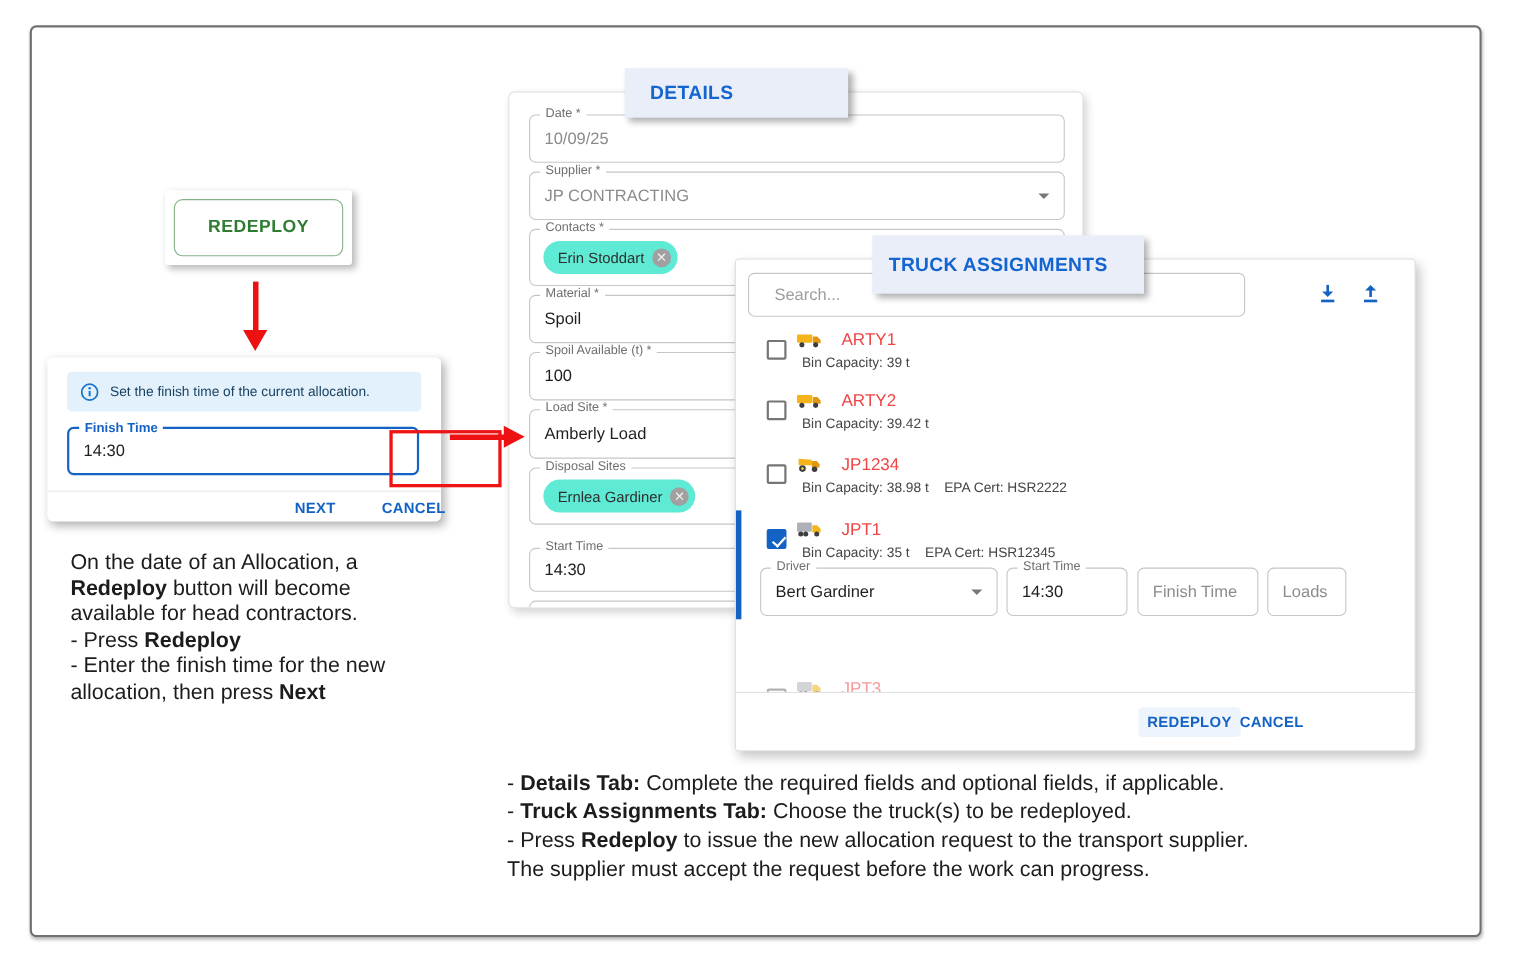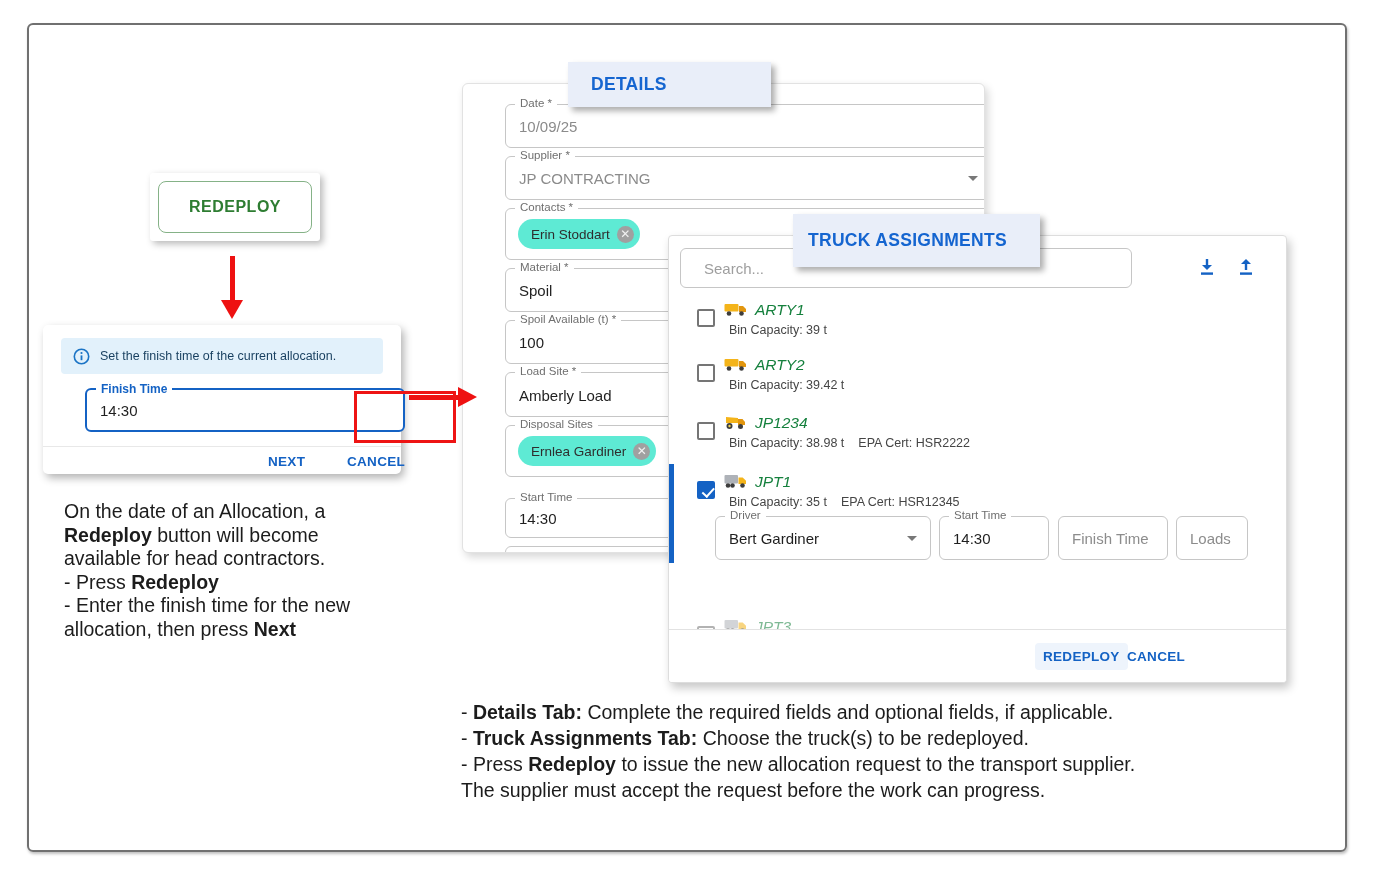--- a/index.html
+++ b/index.html
@@ -1,21 +1,21 @@
 <!DOCTYPE html>
 <html><head>
 <meta charset="utf-8">
 <style>
   html,body{margin:0;padding:0;background:#fff;}
   *{box-sizing:border-box;font-family:"Liberation Sans",sans-serif;}
   #canvas{position:relative;width:1376px;height:874px;background:#fff;overflow:hidden;}
   .frame{position:absolute;left:27px;top:23px;width:1320px;height:829px;border:2px solid #707070;border-radius:6px;box-shadow:1px 2px 3px rgba(0,0,0,.25);}
 
   
-  .field{position:absolute;border:1px solid #c6c6c6;border-radius:6px;background:#fff;margin-left:24px;}
+  .field{position:absolute;border:1px solid #c6c6c6;border-radius:6px;background:#fff;}
   .field .lbl{position:absolute;top:-8px;left:9px;background:#fff;padding:0 5px;font-size:11.5px;color:#6f6f6f;white-space:nowrap;}
   .field .val{position:absolute;left:13px;top:50%;transform:translateY(-50%);font-size:15px;color:#1f1f1f;white-space:nowrap;}
   .field.disabled .val{color:#8b8b8b;}
   .field.ghost .val{color:#8c8c8c;}
   .field.focus{border:2px solid #1462c4;}
   .field.focus .lbl{color:#1462c4;font-weight:700;font-size:12px;}
   .caret{position:absolute;right:13px;top:50%;margin-top:-2px;width:0;height:0;border-left:5px solid transparent;border-right:5px solid transparent;border-top:5px solid #787878;}
   .chip{position:absolute;left:12px;top:50%;transform:translateY(-50%);display:flex;align-items:center;background:#5eead4;border-radius:16px;height:30px;padding:0 6px 0 13px;font-size:13.5px;color:#2e2e2e;white-space:nowrap;}
   .chip .x{width:17px;height:17px;border-radius:50%;background:#a0a0a0;color:#f1f1f1;font-size:12px;line-height:16px;text-align:center;margin-left:7px;}
 
@@ -58,21 +58,21 @@
   
   .truck-panel{position:absolute;left:668px;top:235px;width:619px;height:448px;background:#fff;border:1px solid #ddd;border-radius:4px;box-shadow:3px 5px 10px rgba(0,0,0,.22);z-index:6;overflow:hidden;}
   .search{position:absolute;left:11px;top:12px;width:452px;height:40px;border:1px solid #c6c6c6;border-radius:6px;padding:0 23px;font-size:15px;color:#222;outline:none;}
   .search::placeholder{color:#9e9e9e;}
   .io-icon{position:absolute;top:21px;width:20px;height:20px;cursor:default;}
   .dl{left:528px;} .ul{left:567px;}
   .trow{position:absolute;left:0;width:100%;height:44px;}
   .r1{top:64px;} .r2{top:119px;} .r3{top:177px;} .r4{top:236px;} .r5{top:333px;} .r6{top:381px;}
   .trow .cb{position:absolute;left:28px;top:9px;}
   .trow .ticon{position:absolute;left:55px;top:2px;}
-  .trow .tname{position:absolute;left:86px;top:1px;font-size:15.5px;color:#15803d;white-space:nowrap;font-style:italic;}
+  .trow .tname{position:absolute;left:96px;top:1px;font-size:15.5px;color:#ef4444;white-space:nowrap;}
   .trow .tsub{position:absolute;left:60px;top:23px;font-size:12.5px;color:#454545;white-space:nowrap;}
   .trow .tsub .epa{margin-left:14px;}
   .cb{width:18px;height:18px;border:2px solid #757575;border-radius:2px;background:#fff;position:relative;}
   .cb.checked{background:#1462c4;border-color:#1462c4;}
   .cb.checked::after{content:'';position:absolute;left:5.5px;top:1.5px;width:4.5px;height:9.5px;border:solid #fff;border-width:0 2.4px 2.4px 0;transform:rotate(42deg);}
   .sel-bar{position:absolute;left:0;top:228px;width:5px;height:99px;background:#1462c4;}
   .drv{left:22px;top:280px;width:216px;height:44px;}
   .stm{left:246px;top:280px;width:110px;height:44px;}
   .ftm{left:365px;top:280px;width:110px;height:44px;}
   .lds{left:483px;top:280px;width:72px;height:44px;}

